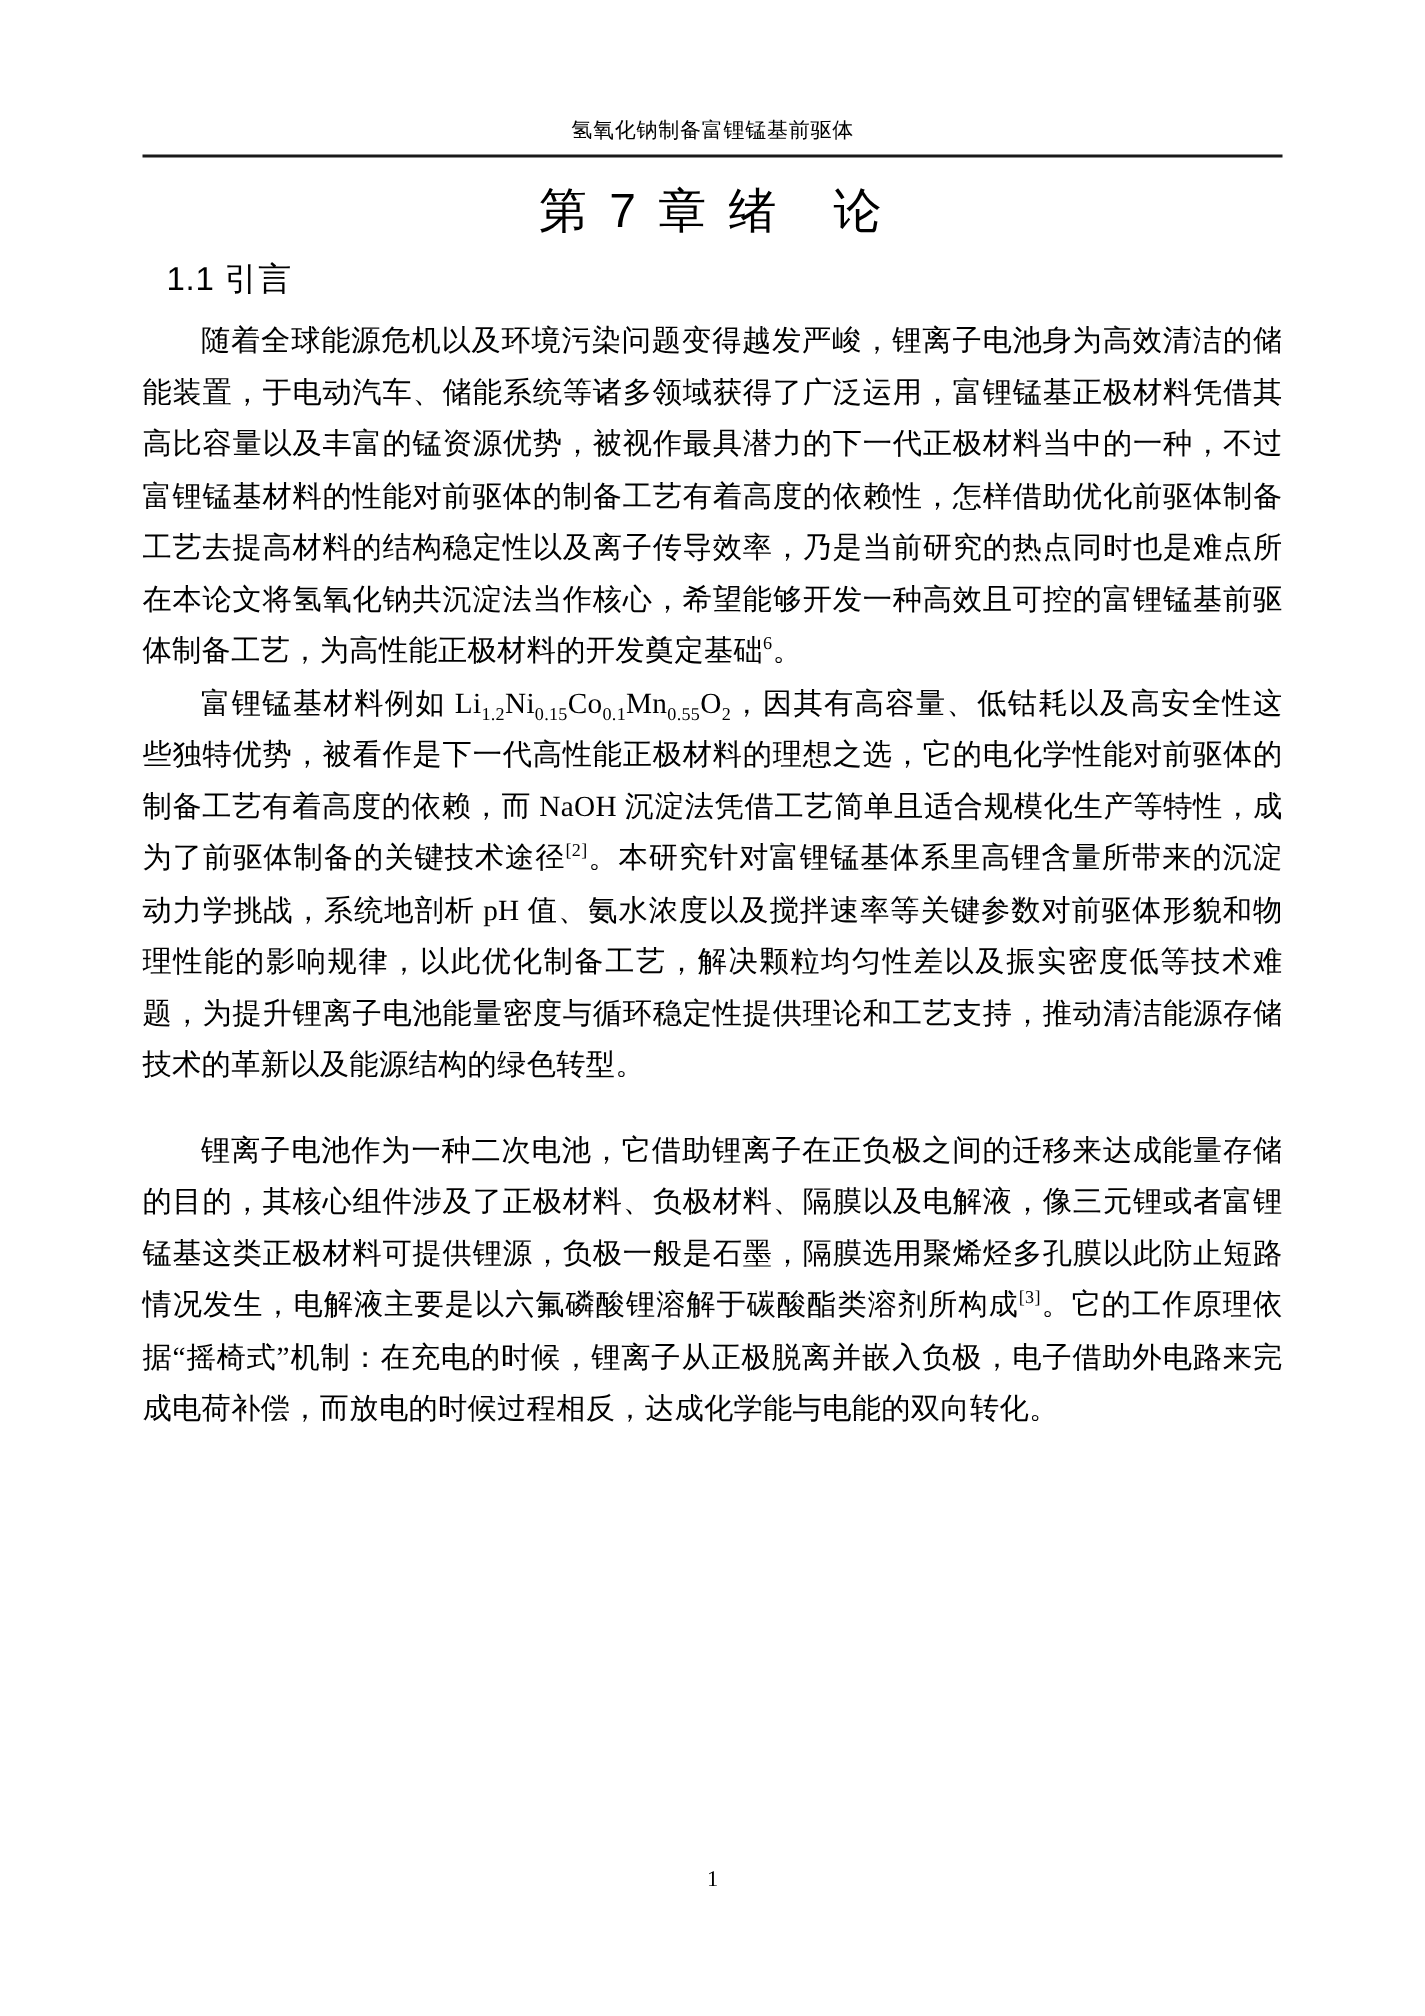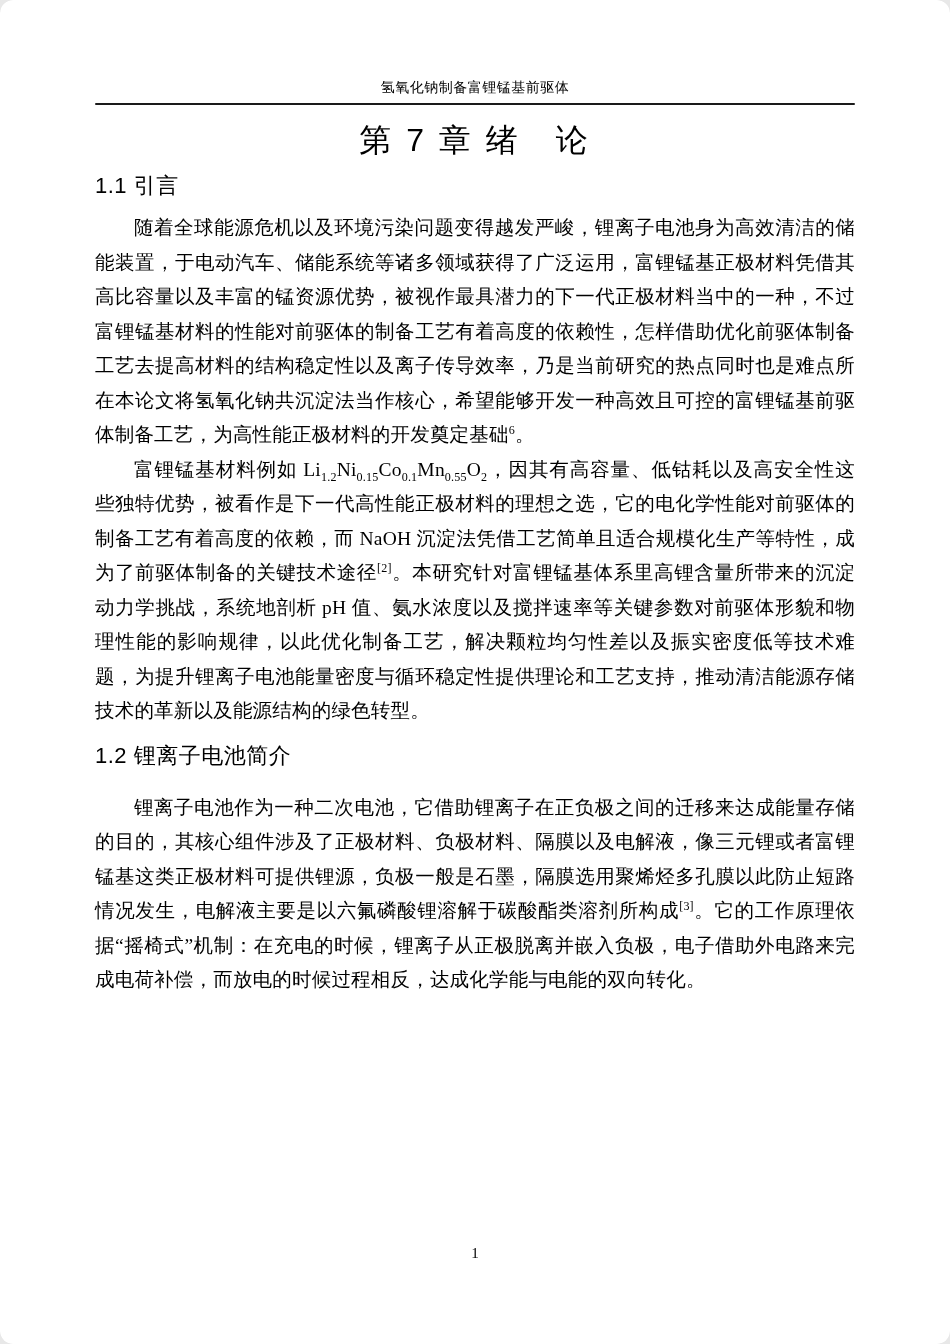--- a/index.html
+++ b/index.html
@@ -1,15 +1,15 @@
 <!DOCTYPE html>
 <html><head>
 <meta charset="utf-8">
 <style>
-  * { margin: 0; padding: 0; box-sizing: border-box; border-radius: 13px; }
+  * { margin: 0; padding: 0; box-sizing: border-box; }
   html, body { background: #e8e8e8; }
   .page {
     width: 950px;
     height: 1344px;
     margin: 0 auto;
     background: #ffffff;
     position: relative;
     color: #000000;
     font-family: "Liberation Serif", "DejaVu Serif", serif;
     overflow: hidden;
@@ -40,20 +40,21 @@
     letter-spacing: 3px;
   }
 
   .section-heading {
     font-family: "Liberation Sans", "DejaVu Sans", sans-serif;
     font-weight: normal;
     font-size: 22px;
     line-height: 27px;
     margin-top: 9px;
     letter-spacing: 0.5px;
+    margin-left: 16px;
   }
 
   .body-para {
     font-size: 19.5px;
     line-height: 34.5px;
     text-align: justify;
     text-indent: 2em;
     letter-spacing: 0.2px;
   }
   .first-after-heading { margin-top: 12px; }
@@ -83,20 +84,19 @@
 
     <h1 class="chapter-title">第 7 章 绪　论</h1>
 
     <div class="section section-1">
       <h2 class="section-heading">1.1 引言</h2>
       <p class="body-para first-after-heading"><span>随着全球能源危机以及环境污染问题变得越发严峻，锂离子电池身为高效清洁的储能装置，于电动汽车、储能系统等诸多领域获得了广泛运用，富锂锰基正极材料凭借其高比容量以及丰富的锰资源优势，被视作最具潜力的下一代正极材料当中的一种，不过富锂锰基材料的性能对前驱体的制备工艺有着高度的依赖性，怎样借助优化前驱体制备工艺去提高材料的结构稳定性以及离子传导效率，乃是当前研究的热点同时也是难点所在本论文将氢氧化钠共沉淀法当作核心，希望能够开发一种高效且可控的富锂锰基前驱体制备工艺，为高性能正极材料的开发奠定基础</span><sup>6</sup><span>。</span></p>
       <p class="body-para"><span>富锂锰基材料例如 Li</span><sub>1.2</sub><span>Ni</span><sub>0.15</sub><span>Co</span><sub>0.1</sub><span>Mn</span><sub>0.55</sub><span>O</span><sub>2</sub><span>，因其有高容量、低钴耗以及高安全性这些独特优势，被看作是下一代高性能正极材料的理想之选，它的电化学性能对前驱体的制备工艺有着高度的依赖，而 NaOH 沉淀法凭借工艺简单且适合规模化生产等特性，成为了前驱体制备的关键技术途径</span><sup>[2]</sup><span>。本研究针对富锂锰基体系里高锂含量所带来的沉淀动力学挑战，系统地剖析 pH 值、氨水浓度以及搅拌速率等关键参数对前驱体形貌和物理性能的影响规律，以此优化制备工艺，解决颗粒均匀性差以及振实密度低等技术难题，为提升锂离子电池能量密度与循环稳定性提供理论和工艺支持，推动清洁能源存储技术的革新以及能源结构的绿色转型。</span></p>
     </div>
 
     <div class="section section-2">
-      <h2 class="section-heading">1.2 锂离子电池简介</h2>
       <p class="body-para sec2-first"><span>锂离子电池作为一种二次电池，它借助锂离子在正负极之间的迁移来达成能量存储的目的，其核心组件涉及了正极材料、负极材料、隔膜以及电解液，像三元锂或者富锂锰基这类正极材料可提供锂源，负极一般是石墨，隔膜选用聚烯烃多孔膜以此防止短路情况发生，电解液主要是以六氟磷酸锂溶解于碳酸酯类溶剂所构成</span><sup>[3]</sup><span>。它的工作原理依据“摇椅式”机制：在充电的时候，锂离子从正极脱离并嵌入负极，电子借助外电路来完成电荷补偿，而放电的时候过程相反，达成化学能与电能的双向转化。</span></p>
     </div>
 
   </div>
 
   <div class="page-number">1</div>
 </div>
 
 </body></html>

